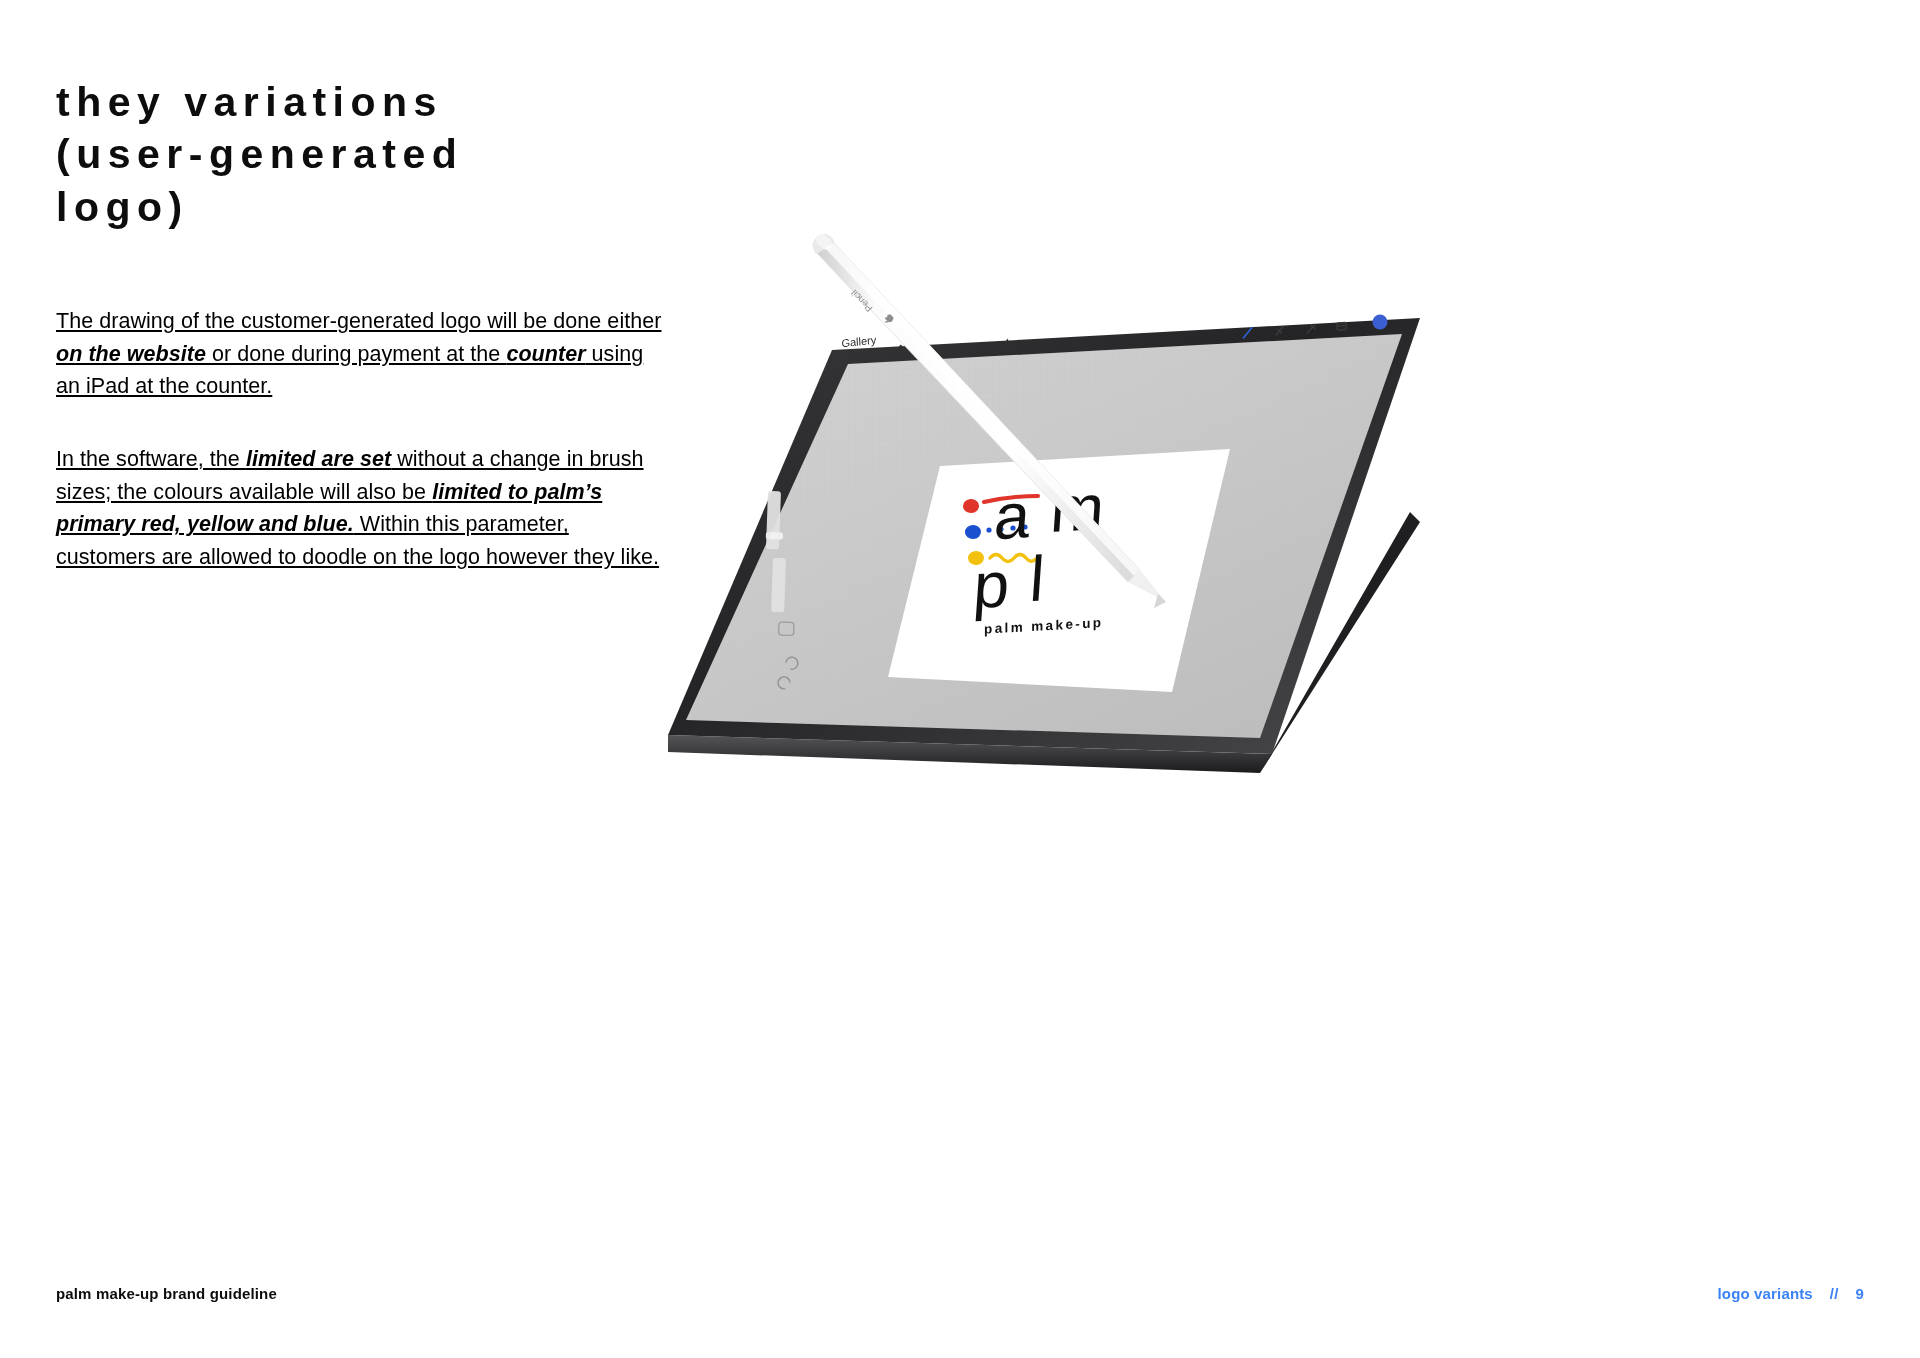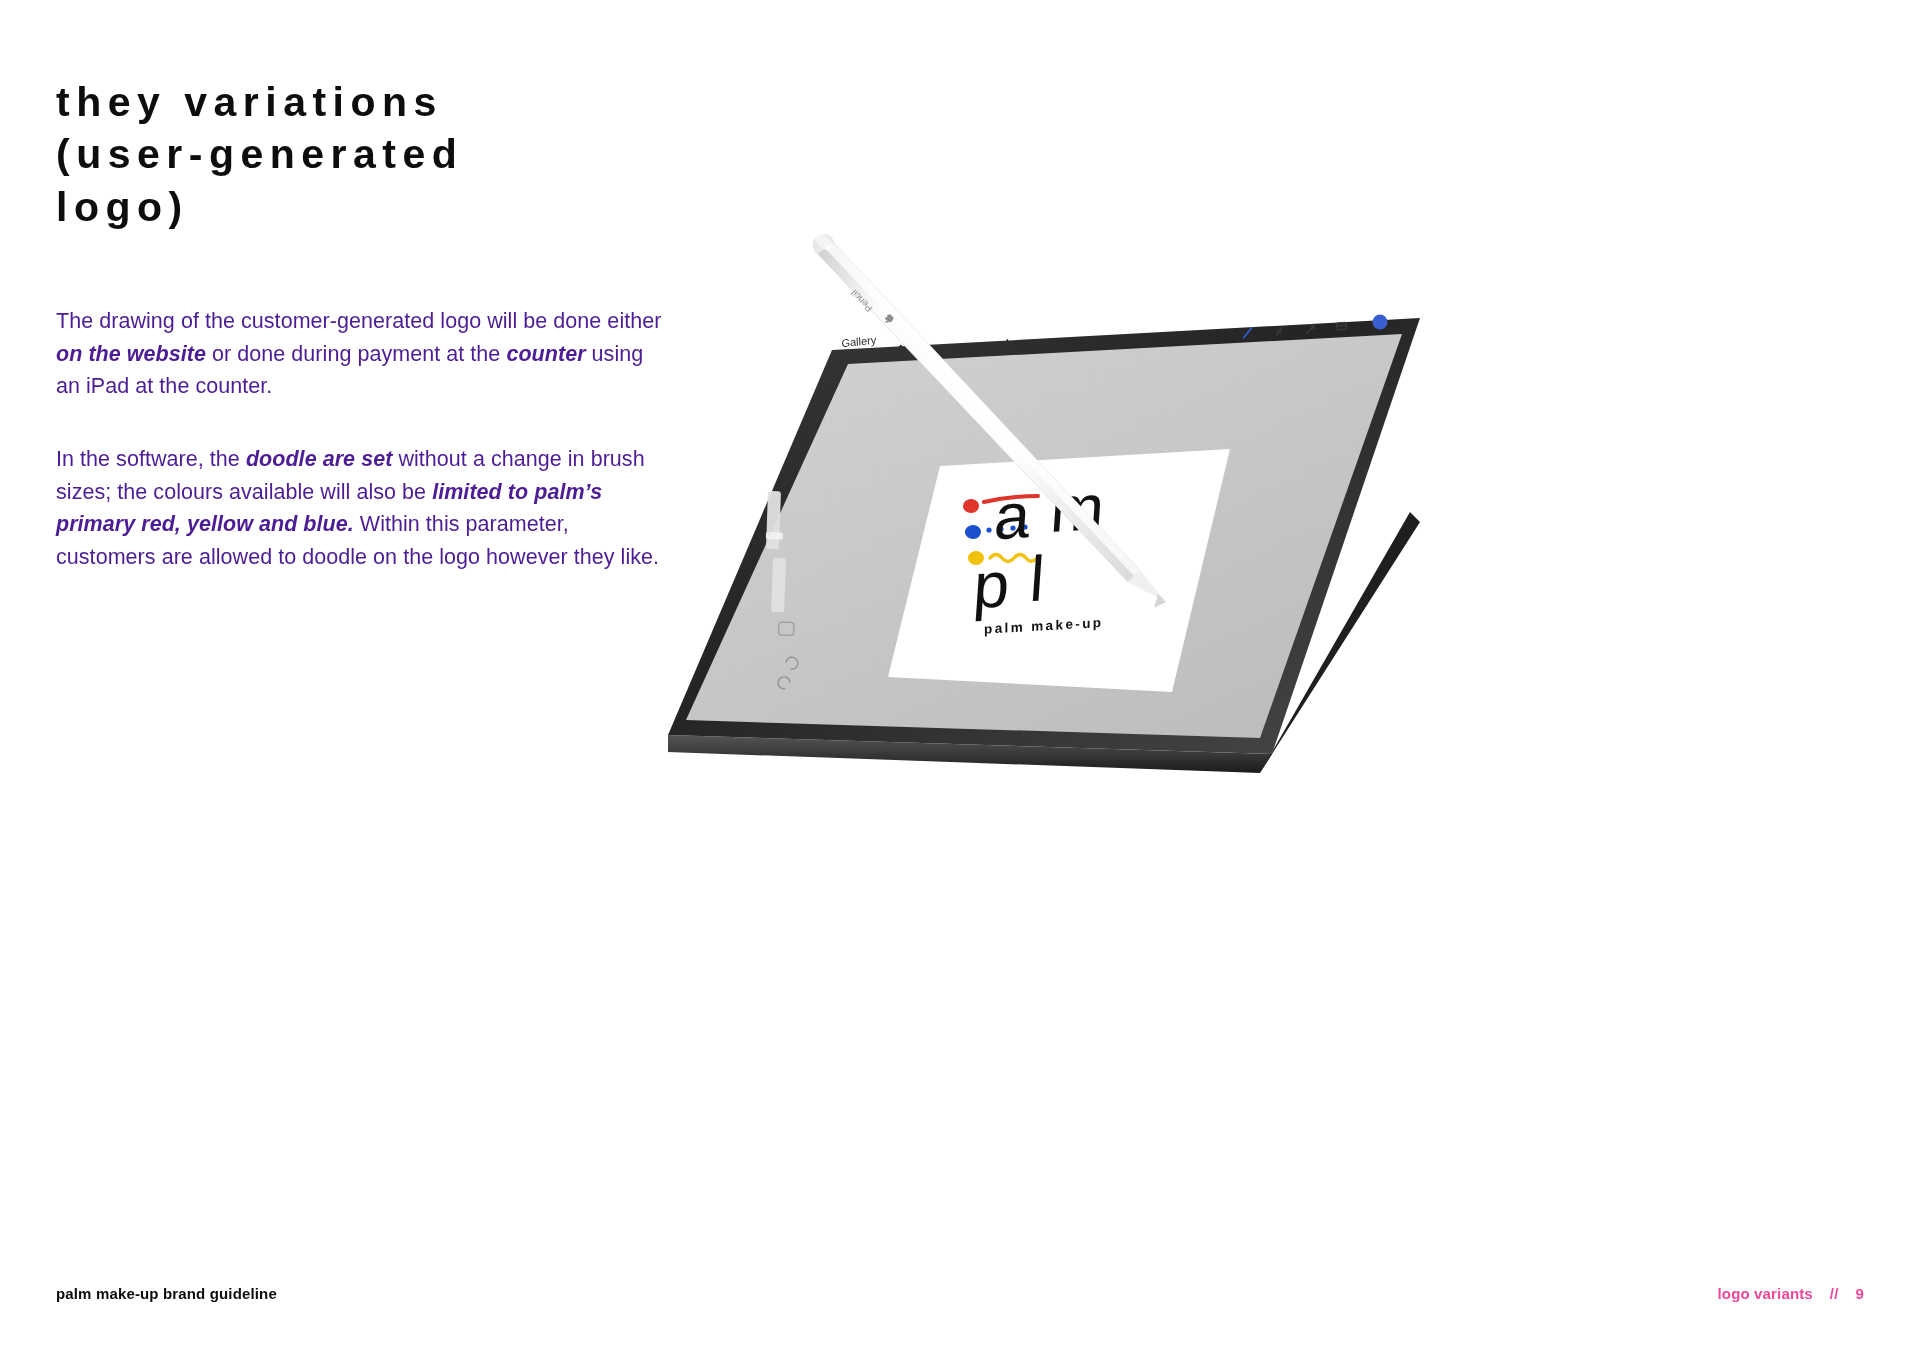--- a/index.html
+++ b/index.html
@@ -33,23 +33,24 @@
   
   .body-col {
     position: absolute;
     left: 56px;
     top: 305px;
     width: 612px;
   }
   .para {
     font-size: 21.5px;
     line-height: 1.52;
-    color: #4c1d95;
+    color: #000000;
     letter-spacing: 0.05px;
     margin: 0 0 40px 0;
+    text-decoration: underline;
   }
   .para:last-child { margin-bottom: 0; }
   .para b {
     font-weight: bold;
     font-style: italic;
   }
 
   
   .footer-left {
     position: absolute;
@@ -61,21 +62,21 @@
     color: #0d0d0d;
     text-align: center;
   }
   .footer-right {
     position: absolute;
     right: 56px;
     top: 1285px;
     font-size: 15px;
     font-weight: bold;
     letter-spacing: 0.15px;
-    color: #ec4899;
+    color: #3b82f6;
     display: flex;
     align-items: center;
     gap: 17px;
     white-space: nowrap;
   }
 
   
   .mockup {
     position: absolute;
     left: 620px;
@@ -91,21 +92,21 @@
 </style>
 </head>
 <body>
 
 <div class="page-title">they variations
 (user-generated
 logo)</div>
 
 <div class="body-col">
   <p class="para">The drawing of the customer-generated logo will be done either <b>on the website</b> or done during payment at the <b>counter</b> using an iPad at the counter.</p>
-  <p class="para">In the software, the <b>doodle are set</b> without a change in brush sizes; the colours available will also be <b>limited to palm’s primary red, yellow and blue.</b> Within this parameter, customers are allowed to doodle on the logo however they like.</p>
+  <p class="para">In the software, the <b>limited are set</b> without a change in brush sizes; the colours available will also be <b>limited to palm’s primary red, yellow and blue.</b> Within this parameter, customers are allowed to doodle on the logo however they like.</p>
 </div>
 
 <div class="mockup">
   <svg width="860" height="580" viewBox="0 0 860 580" xmlns="http://www.w3.org/2000/svg">
     <defs>
       <linearGradient id="bezelGrad" x1="0" y1="0" x2="1" y2="1">
         <stop offset="0%" stop-color="#3a3a3c"></stop>
         <stop offset="45%" stop-color="#242426"></stop>
         <stop offset="100%" stop-color="#4a4a4d"></stop>
       </linearGradient>

